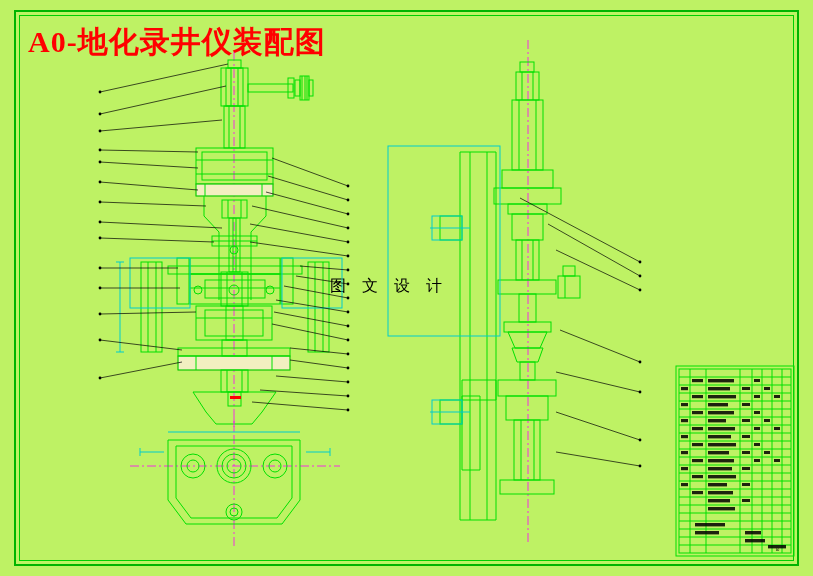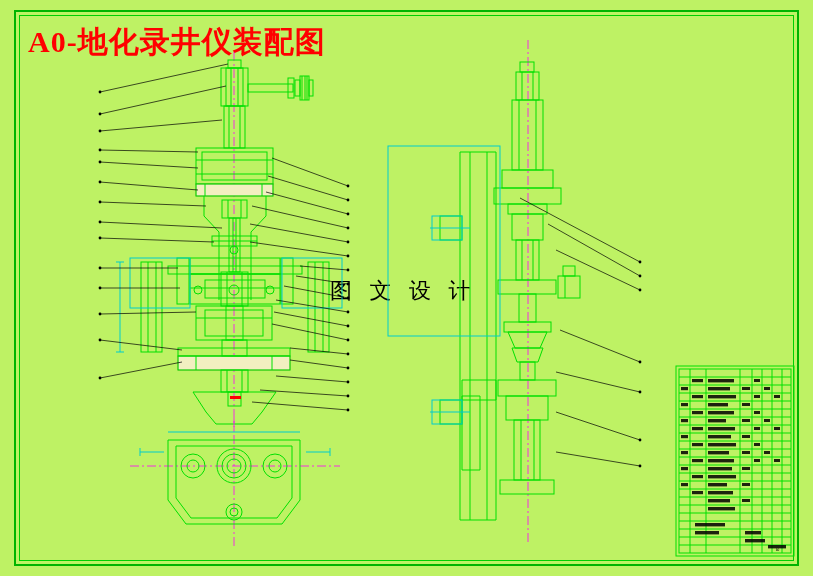--- a/index.html
+++ b/index.html
@@ -1,21 +1,21 @@
 <!DOCTYPE html>
 <html><head>
 <meta charset="utf-8">
 <style>
   html,body{margin:0;padding:0;background:#ffffff;}
   body{width:813px;height:576px;overflow:hidden;font-family:"Liberation Sans",sans-serif;}
   #sheet{position:relative;width:813px;height:576px;background:#bef264;padding-left:32px;}
   .frame-outer{position:absolute;left:14px;top:10px;width:785px;height:556px;border:2px solid #00b400;box-sizing:border-box;}
   .frame-inner{position:absolute;left:19px;top:15px;width:775px;height:546px;border:1px solid #00d000;box-sizing:border-box;}
   .title-main{position:absolute;left:28px;top:22px;font-family:"Liberation Serif",serif;font-weight:bold;font-size:30px;color:#ff0000;letter-spacing:1px;white-space:nowrap;}
-  .watermark{position:absolute;left:330px;top:276px;font-family:"Liberation Serif",serif;font-size:22px;color:#000000;letter-spacing:6px;white-space:nowrap;}
+  .watermark{position:absolute;left:330px;top:276px;font-family:"Liberation Serif",serif;font-size:16px;color:#000000;letter-spacing:6px;white-space:nowrap;}
   svg.layer{position:absolute;left:0;top:0;width:813px;height:576px;}
   .g{stroke:#00e000;fill:none;stroke-width:1;}
   .cy{stroke:#00cccc;fill:none;stroke-width:1;}
   .mg{stroke:#ff00ff;fill:none;stroke-width:0.8;}
   .bk{stroke:#000000;fill:none;stroke-width:0.7;}
   .bkf{fill:#000000;stroke:none;}
   .yel{fill:#f2efc0;stroke:#8a8a3a;stroke-width:0.6;}
   .redf{fill:#ff0000;stroke:none;}
   .tb{stroke:#00e000;fill:none;stroke-width:1;}
   .tiny{font-size:2.6px;fill:#000;font-family:"Liberation Sans",sans-serif;}

